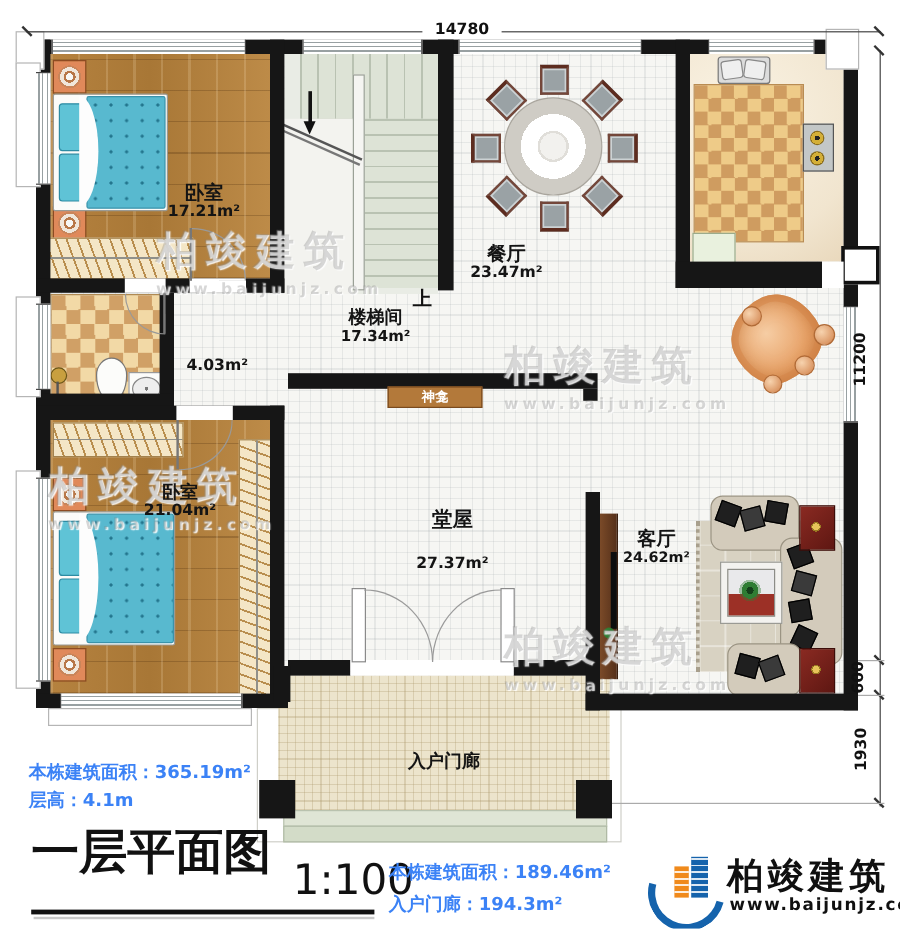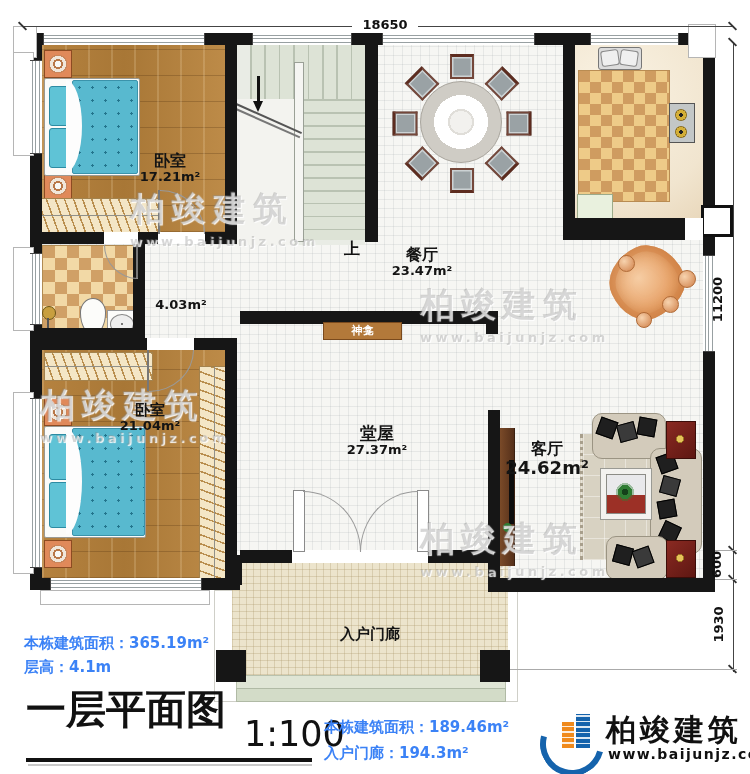--- a/index.html
+++ b/index.html
@@ -220,48 +220,52 @@
     </div>
   <div class="a wm" style="left:420px;top:516px;">
       <div class="l1">柏竣建筑</div>
       <div class="l2">www.baijunjz.com</div>
     </div>
 
   <div class="a rlabel" style="left:115px;top:152px;width:110px;">
     <div class="rname" style="font-size:16px;">卧室</div>
     <div class="rarea" style="font-size:13px;">17.21m²</div>
   </div>
+  <div class="a rlabel" style="left:258px;top:256px;width:110px;">
+    <div class="rname">楼梯间</div>
+    <div class="rarea">17.34m²</div>
+  </div>
   <div class="a" style="left:344px;top:239px;font-size:16px;font-weight:bold;color:#111;">上</div>
-  <div class="a rlabel" style="left:367px;top:203px;width:110px;margin-top:43px;">
+  <div class="a rlabel" style="left:367px;top:203px;width:110px;">
     <div class="rname" style="font-size:16px;">餐厅</div>
     <div class="rarea" style="font-size:13px;">23.47m²</div>
   </div>
   <div class="a rlabel" style="left:141px;top:298px;width:80px;">
     <div class="rarea" style="font-size:13px;">4.03m²</div>
   </div>
   <div class="a rlabel" style="left:95px;top:402px;width:110px;">
     <div class="rname">卧室</div>
     <div class="rarea" style="font-size:13px;">21.04m²</div>
   </div>
   <div class="a rlabel" style="left:322px;top:424px;width:110px;">
     <div class="rname" style="font-size:17px;">堂屋</div>
-    <div class="rarea" style="font-size:13px;">27.37m²</div>
+    <div class="rarea" style="font-size:13px;margin-top:20px;">27.37m²</div>
   </div>
   <div class="a rlabel" style="left:492px;top:440px;width:110px;">
     <div class="rname" style="font-size:16px;">客厅</div>
-    <div class="rarea" style="font-size:18px;">24.62m²</div>
+    <div class="rarea" style="font-size:12px;">24.62m²</div>
   </div>
   <div class="a rlabel" style="left:300px;top:626px;width:140px;">
     <div class="rname">入户门廊</div>
   </div>
 
   <div class="a dline" style="left:22px;top:26px;width:712px;height:1px;"></div>
   <div class="a tick" style="left:17px;top:25px;"></div>
   <div class="a tick" style="left:727px;top:25px;"></div>
-  <div class="a dimtext" style="left:352px;top:17px;width:66px;background:#fff;text-align:center;">18650</div>
+  <div class="a dimtext" style="left:352px;top:17px;width:66px;background:#fff;text-align:center;">14780</div>
   <div class="a dline" style="left:733px;top:42px;width:1px;height:630px;"></div>
   <div class="a tick" style="left:727px;top:41px;"></div>
   <div class="a tick" style="left:727px;top:549px;"></div>
   <div class="a tick" style="left:727px;top:578px;"></div>
   <div class="a tick" style="left:727px;top:668px;"></div>
   <div class="a ext" style="left:715px;top:550px;width:22px;height:1px;"></div>
   <div class="a ext" style="left:715px;top:579px;width:22px;height:1px;"></div>
   <div class="a ext" style="left:510px;top:669px;width:227px;height:1px;"></div>
   <div class="a dimtext vtext" style="left:687px;top:292px;width:60px;">11200</div>
   <div class="a dimtext vtext" style="left:691px;top:557px;width:50px;">600</div>

